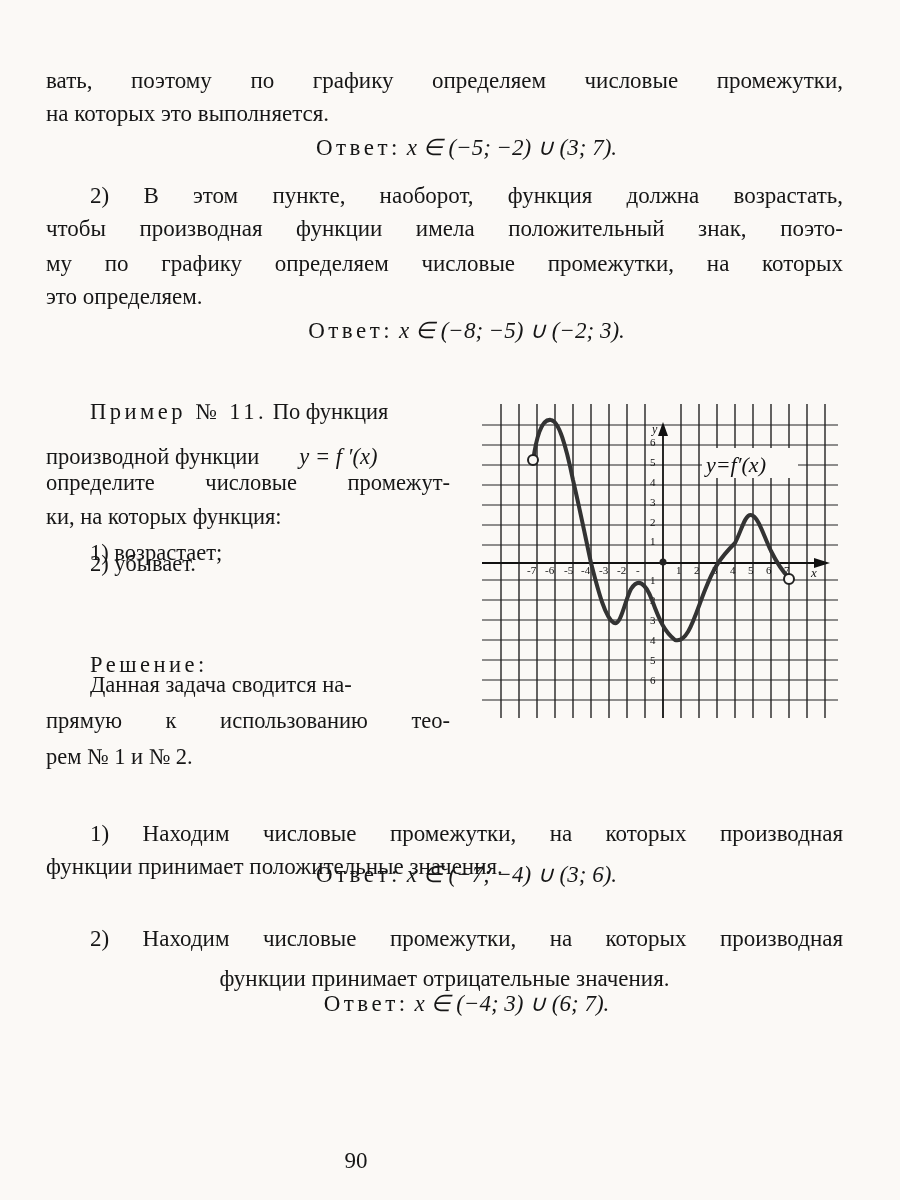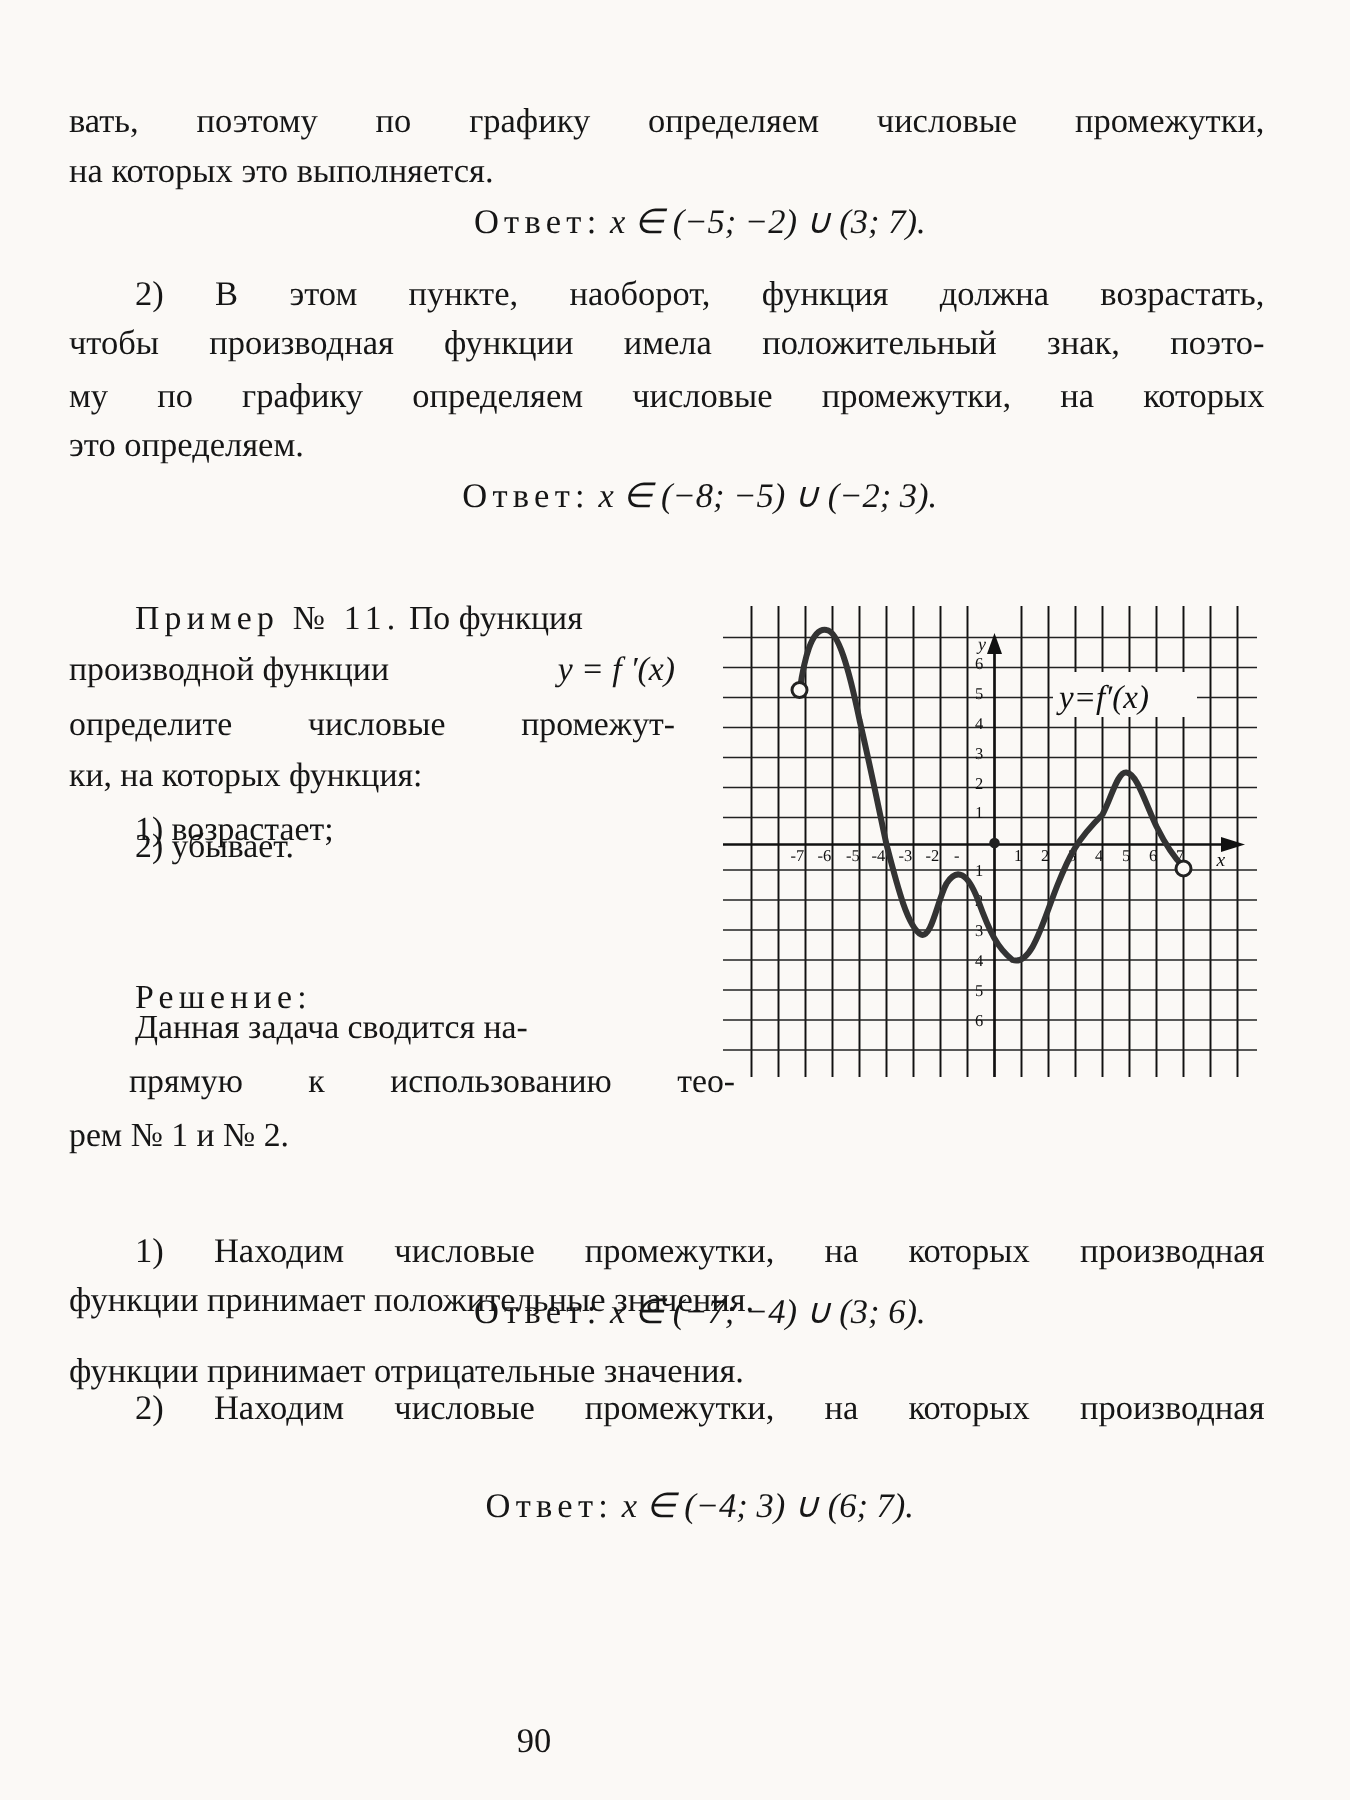--- a/index.html
+++ b/index.html
@@ -43,32 +43,32 @@
 <div class="line indent" style="top:316px;">
   <span class="sp">Ответ:</span>
   <span class="math">x ∈ (−8; −5) ∪ (−2; 3).</span>
 </div>
 
 <div class="left-col" style="top:0;">
   <div class="row ind" style="top:396px;">
     <span class="sp">Пример № 11.</span>
     <span>По функция</span>
   </div>
-  <div class="row" style="top:430px; display:flex; justify-content:space-between;">
+  <div class="row" style="top:441px; display:flex; gap:40px;">
     <span>производной функции</span>
     <span class="math">y = f ′(x)</span>
   </div>
   <div class="row just" style="top:467px;">определите числовые промежут-</div>
   <div class="row" style="top:501px;">ки, на которых функция:</div>
   <div class="row ind" style="top:537px;">1) возрастает;</div>
   <div class="row ind" style="top:548px;">2) убывает.</div>
 
   <div class="row ind sp" style="top:633px;margin-top:16px;">Решение:</div>
   <div class="row ind" style="top:669px;">Данная задача сводится на-</div>
-  <div class="row just" style="top:705px;margin-left:40px;">прямую к использованию тео-</div>
+  <div class="row just" style="top:705px;">прямую к использованию тео-</div>
   <div class="row" style="top:741px;">рем № 1 и № 2.</div>
 </div>
 
 <div class="graph">
   <svg viewBox="470 395 370 340" xmlns="http://www.w3.org/2000/svg">
     <g stroke="#111" stroke-width="1.3">
       <line x1="501" y1="404" x2="501" y2="718"></line>
         <line x1="519" y1="404" x2="519" y2="718"></line>
       <line x1="537" y1="404" x2="537" y2="718"></line>
         <line x1="555" y1="404" x2="555" y2="718"></line>
@@ -155,20 +155,20 @@
 <div class="line just indent" style="top:819px;">1) Находим числовые промежутки, на которых производная</div>
 <div class="line" style="top:852px;">функции принимает положительные значения.</div>
 
 <div class="line indent" style="top:862px; left:86px;"></div>
 <div class="line indent" style="top:860px;">
   <span class="sp">Ответ:</span>
   <span class="math">x ∈ (−7; −4) ∪ (3; 6).</span>
 </div>
 
 <div class="line just indent" style="top:924px;">2) Находим числовые промежутки, на которых производная</div>
-<div class="line" style="top:899px;">функции принимает отрицательные значения.</div>
+<div class="line" style="top:964px;text-align:center;">функции принимает отрицательные значения.</div>
 
 <div class="line indent" style="top:989px;">
   <span class="sp">Ответ:</span>
   <span class="math">x ∈ (−4; 3) ∪ (6; 7).</span>
 </div>
 
 <div class="page-number">90</div>
 
 </body></html>

